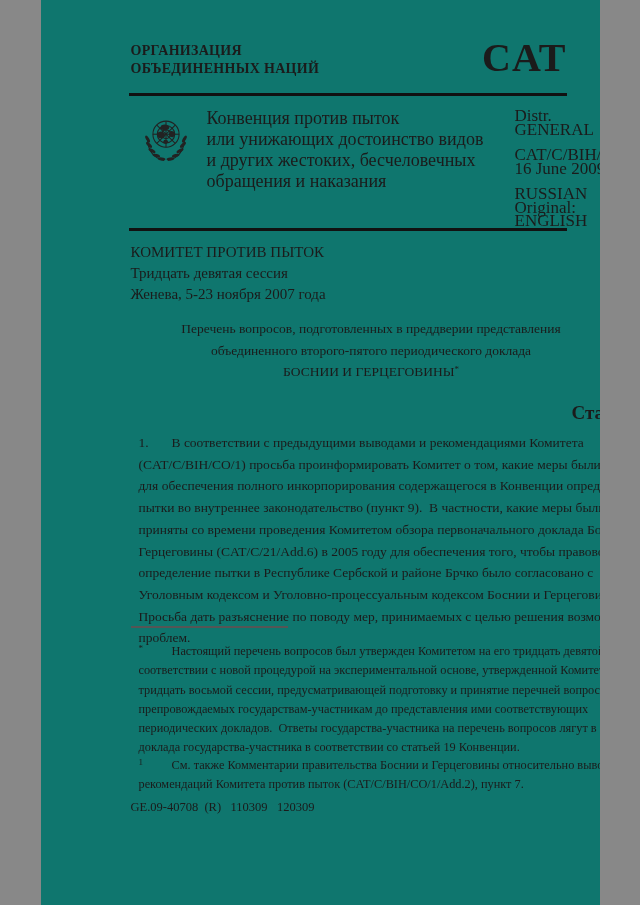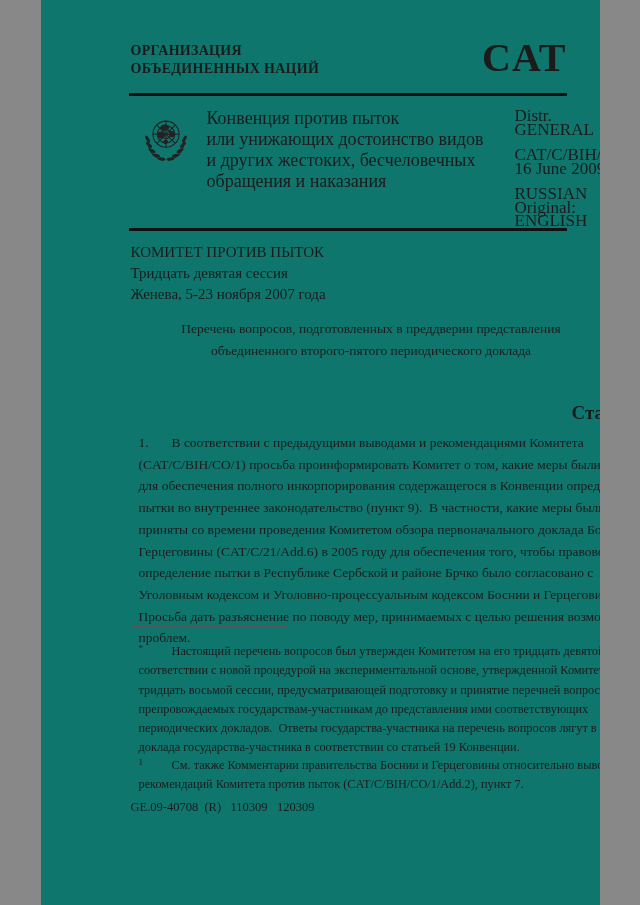--- a/index.html
+++ b/index.html
@@ -119,20 +119,21 @@
 
   <div class="abs session">
     <div>КОМИТЕТ ПРОТИВ ПЫТОК</div>
     <div>Тридцать девятая сессия</div>
     <div>Женева, 5-23 ноября 2007 года</div>
   </div>
 
   <div class="abs doc-title">
     <div>Перечень вопросов, подготовленных в преддверии представления</div>
     <div>объединенного второго-пятого периодического доклада</div>
+    <div><span>БОСНИИ И ГЕРЦЕГОВИНЫ</span><span class="sup">*</span></div>
   </div>
 
   <div class="abs article-heading">Статья 1</div>
 
   <p class="abs body-para"><span class="para-num">1.</span><span class="prewrap">В соответствии с предыдущими выводами и рекомендациями Комитета (CAT/C/BIH/CO/1) просьба проинформировать Комитет о том, какие меры были приняты для обеспечения полного инкорпорирования содержащегося в Конвенции определения пытки во внутреннее законодательство (пункт 9).  В частности, какие меры были приняты со времени проведения Комитетом обзора первоначального доклада Боснии и Герцеговины (CAT/C/21/Add.6) в 2005 году для обеспечения того, чтобы правовое определение пытки в Республике Сербской и районе Брчко было согласовано с Уголовным кодексом и Уголовно-процессуальным кодексом Боснии и Герцеговины</span><span class="sup">1</span><span class="prewrap">?  Просьба дать разъяснение по поводу мер, принимаемых с целью решения возможных проблем.</span></p>
 
   <div class="abs fn-rule"></div>
 
   <p class="abs fn fn-star"><span class="fn-head"><span class="sup">*</span></span><span class="prewrap">Настоящий перечень вопросов был утвержден Комитетом на его тридцать девятой сессии в соответствии с новой процедурой на экспериментальной основе, утвержденной Комитетом на его тридцать восьмой сессии, предусматривающей подготовку и принятие перечней вопросов, препровождаемых государствам-участникам до представления ими соответствующих периодических докладов.  Ответы государства-участника на перечень вопросов лягут в основу доклада государства-участника в соответствии со статьей 19 Конвенции.</span></p>
 

